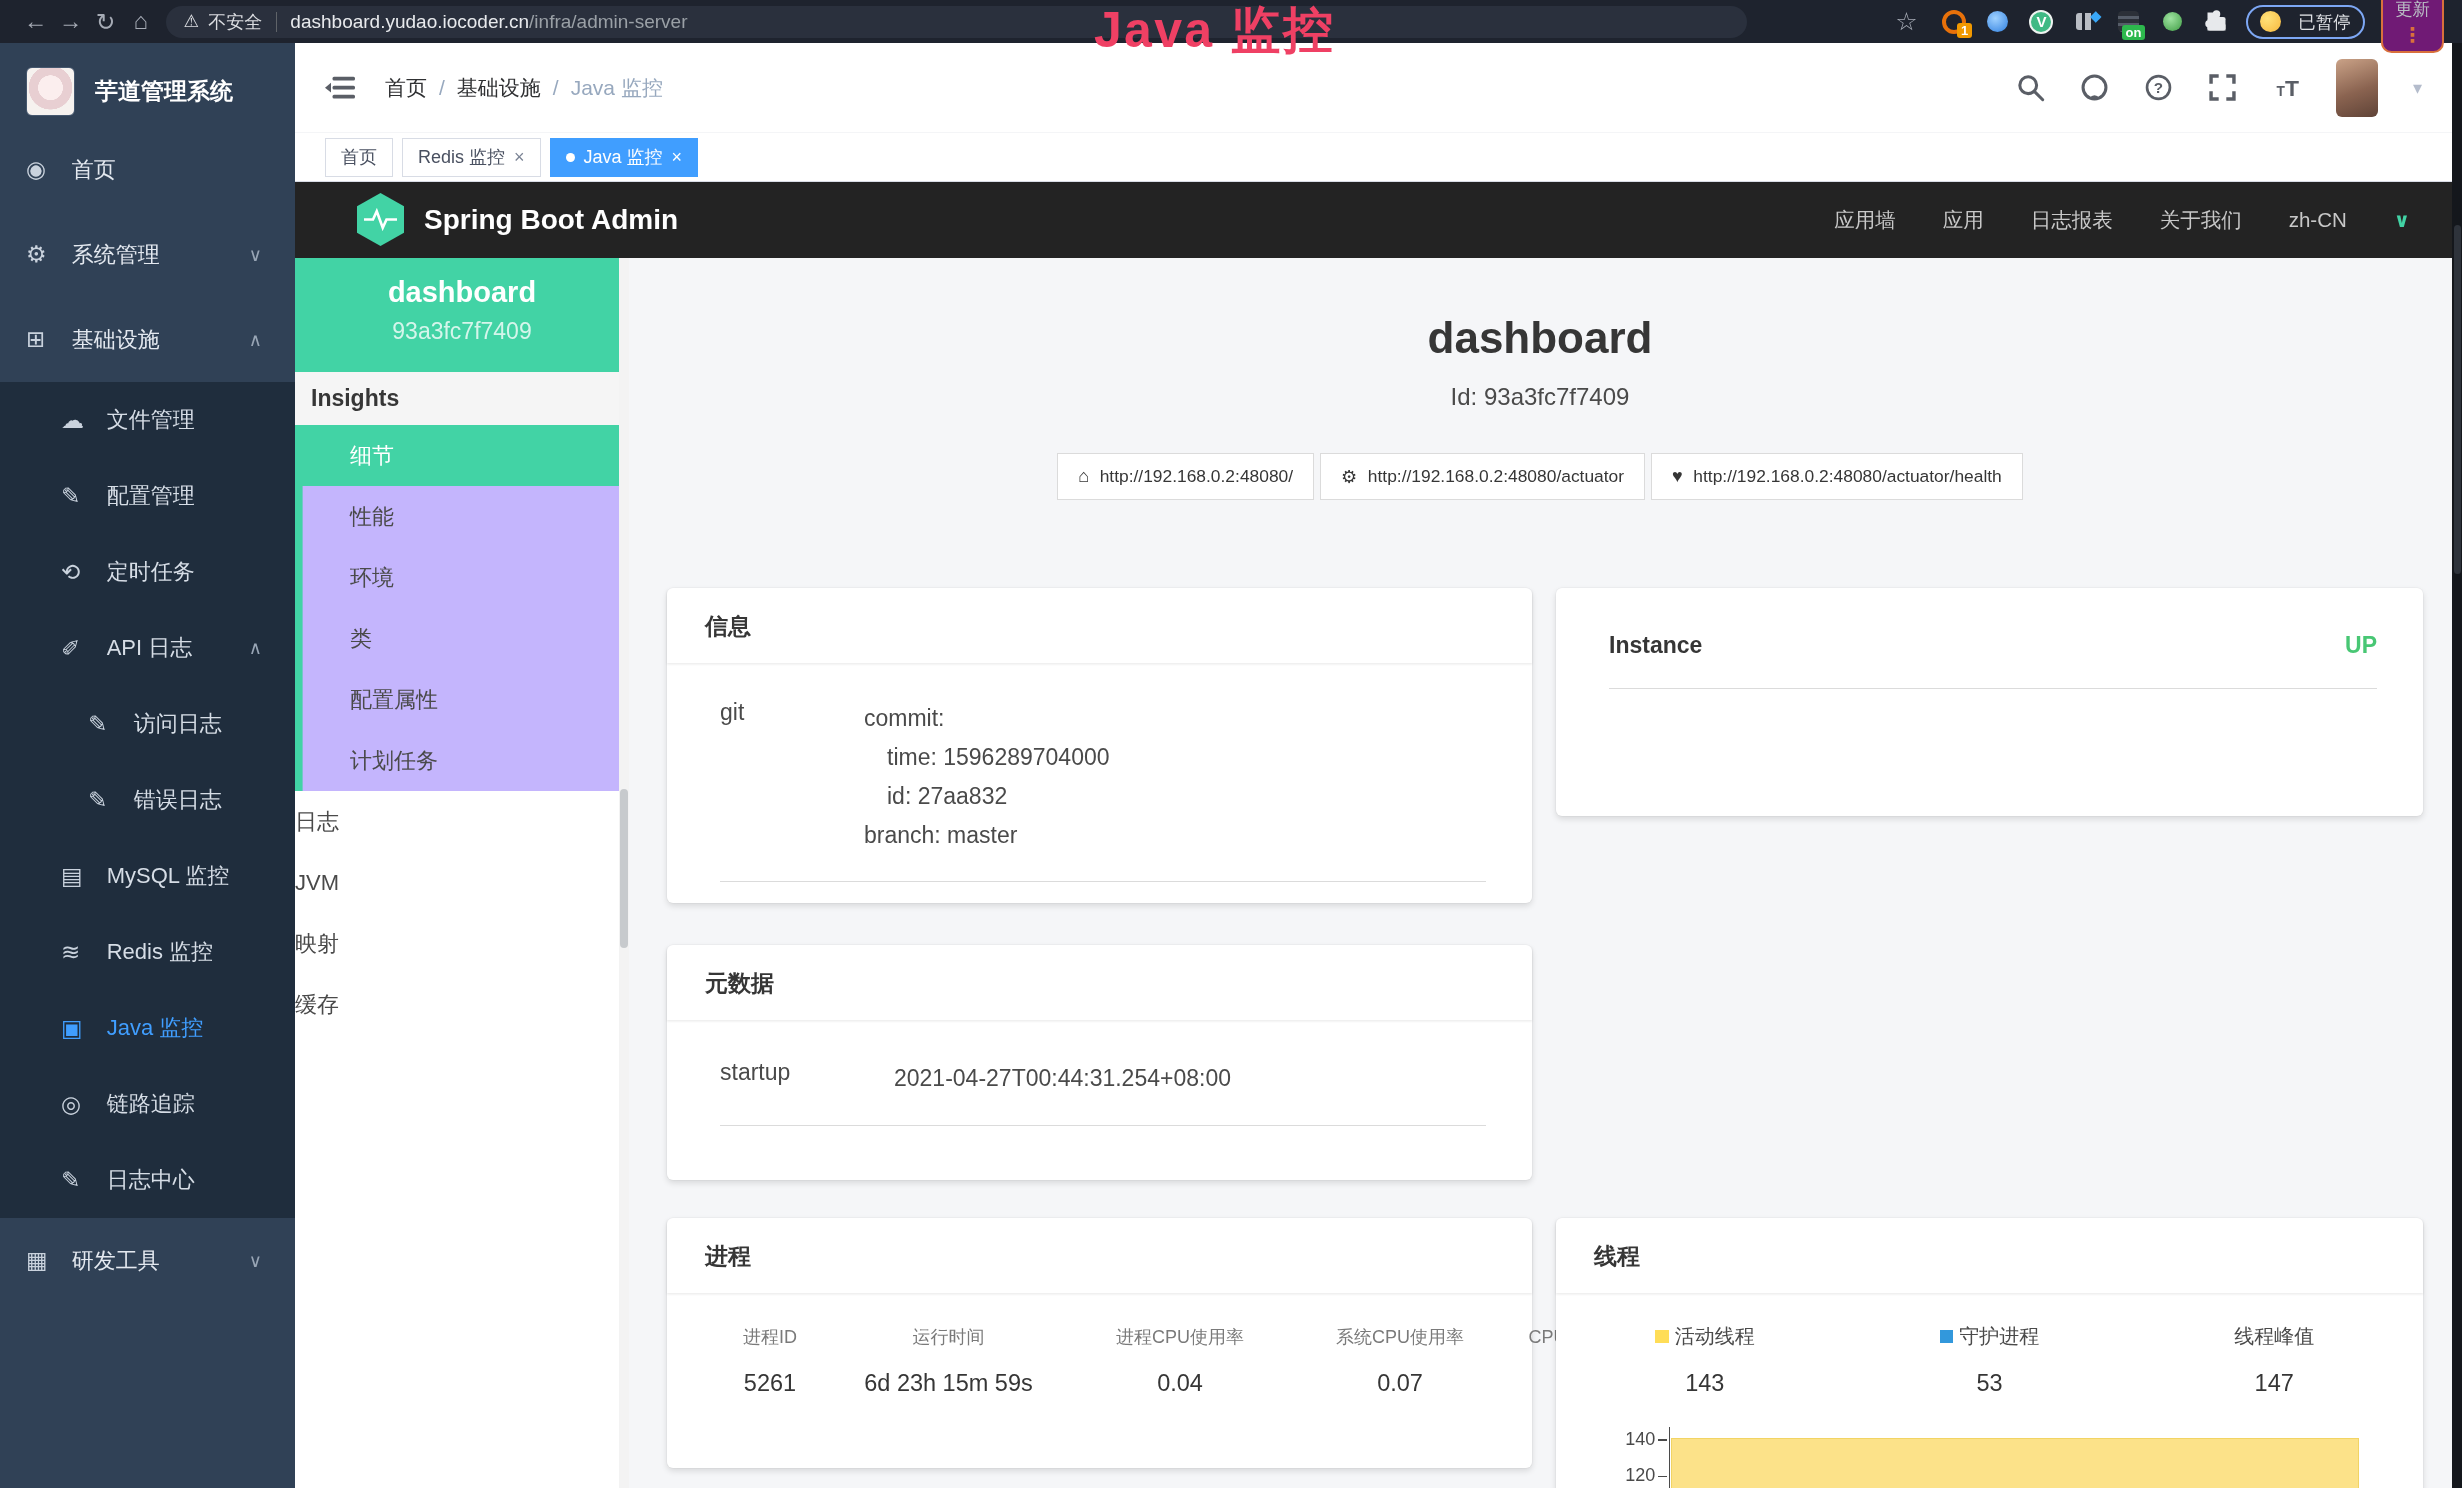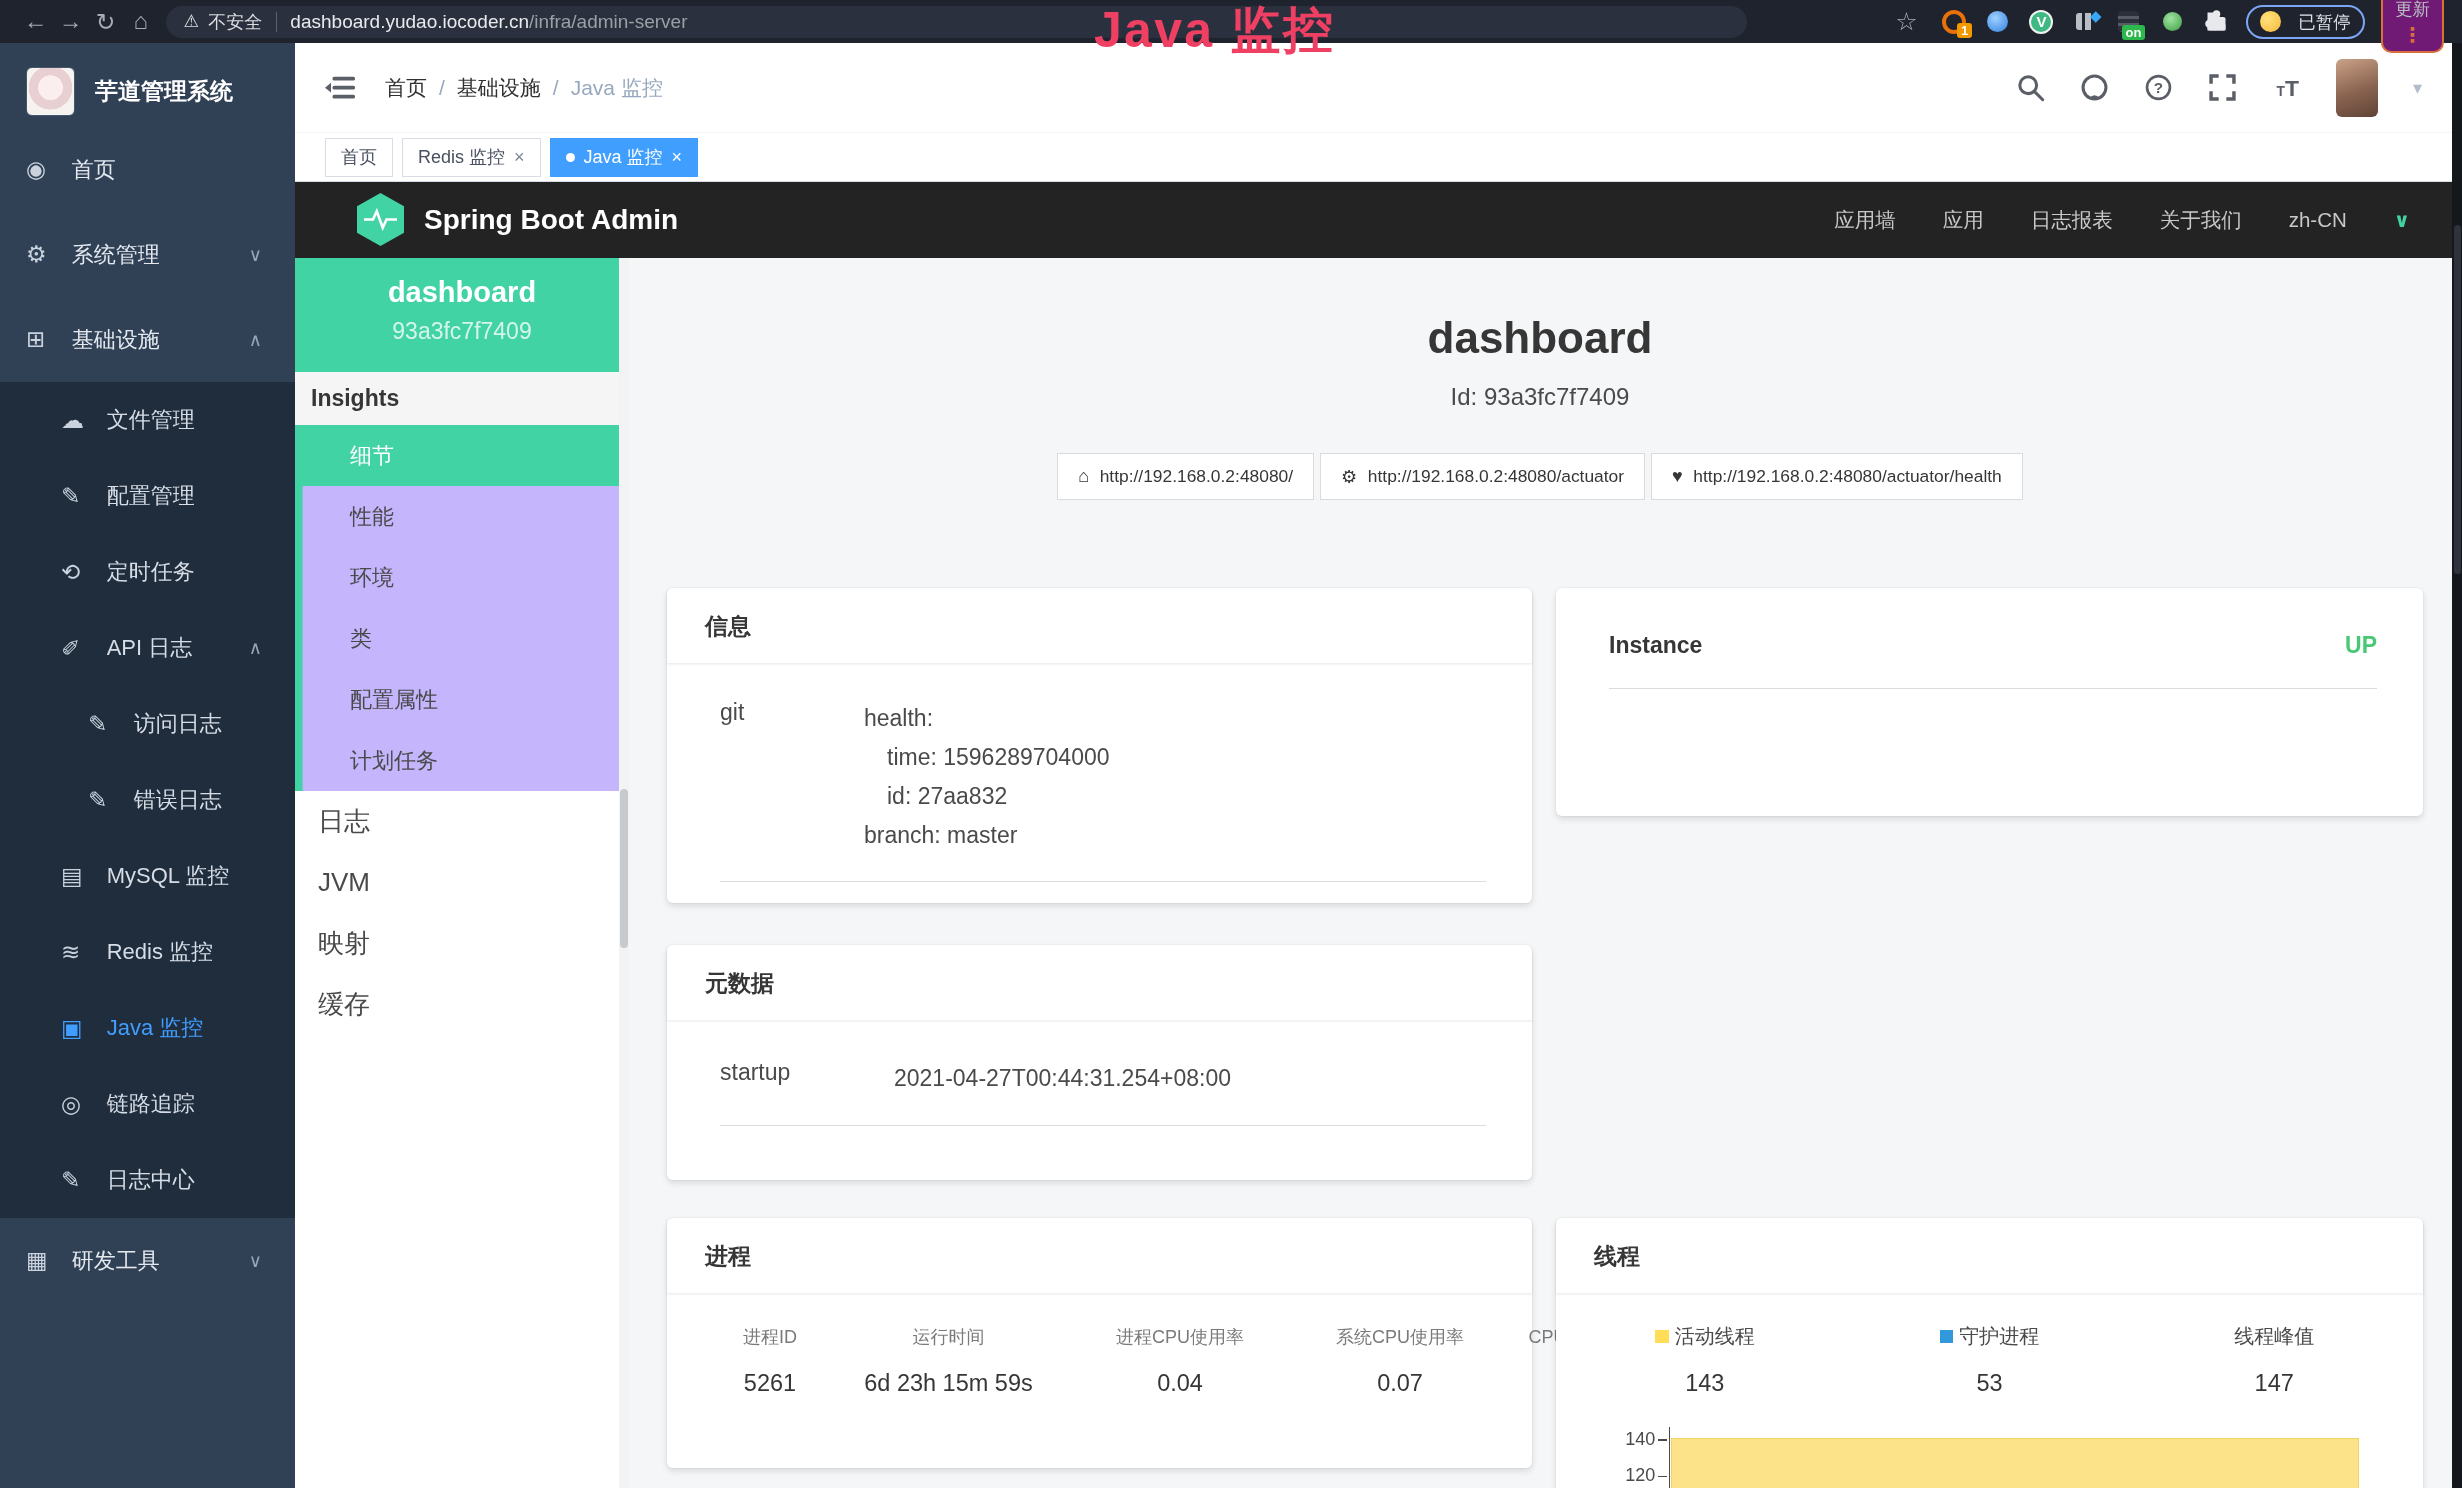--- a/index.html
+++ b/index.html
@@ -91,21 +91,21 @@
   
   .sba-panel { position:absolute; left:295px; top:258px; width:334px; height:1231px; background:#fff; z-index:6; }
   .panel-head { height:114px; background:#42d3a5; color:#fff; text-align:center; padding-top:18px; }
   .panel-head .pname { font-size:29px; font-weight:700; }
   .panel-head .pid { margin-top:9px; font-size:23px; color:rgba(255,255,255,.78); }
   .insights-label { height:53px; line-height:53px; background:#f5f5f5; font-size:23px; font-weight:700;
     color:#363636; padding-left:16px; }
   .insight-item { height:61px; display:flex; align-items:center; padding-left:55px; font-size:22px;
     color:#4a4a4a; background:#c4b5fd; box-shadow:inset 7.6px 0 0 #42d3a5; }
   .insight-item.active { background:#42d3a5; color:#fff; box-shadow:none; }
-  .plain-item { height:61px; display:flex; align-items:center; padding-left:23px; font-size:26px;
+  .plain-item { height:61px; display:flex; align-items:center; font-size:22px;
     color:#4a4a4a; background:#fff; }
   .panel-scroll { position:absolute; right:0; top:0; width:10px; height:100%; background:#f3f3f3; }
   .panel-thumb { position:absolute; left:0.8px; top:531px; width:8.3px; height:159px; border-radius:4.6px; background:#c7cacd; }
 
   
   .sba-content { position:absolute; left:629px; top:258px; width:1822px; height:1231px; background:#f5f6f8; }
   .page-title { margin-top:55px; text-align:center; font-size:44px; font-weight:600; color:#363636; }
   .page-id { margin-top:20px; text-align:center; font-size:24px; color:#4a4a4a; }
   .endpoints { margin-top:42px; display:flex; justify-content:center; gap:6px; }
   .ep { display:flex; align-items:center; gap:10.6px; height:47px; padding:0 20px; background:#fff;
@@ -420,21 +420,21 @@
 
     <div class="col left">
       <div class="card info-card">
         <div class="card-header">
           <span class="card-title">信息</span>
         </div>
         <div class="card-body">
           <div class="kv">
             <span class="k">git</span>
             <div class="v">
-              <div>health:</div>
+              <div>commit:</div>
               <div class="ind">time: 1596289704000</div>
               <div class="ind">id: 27aa832</div>
               <div>branch: master</div>
             </div>
           </div>
         </div>
       </div>
 
       <div class="card meta-card">
         <div class="card-header">

